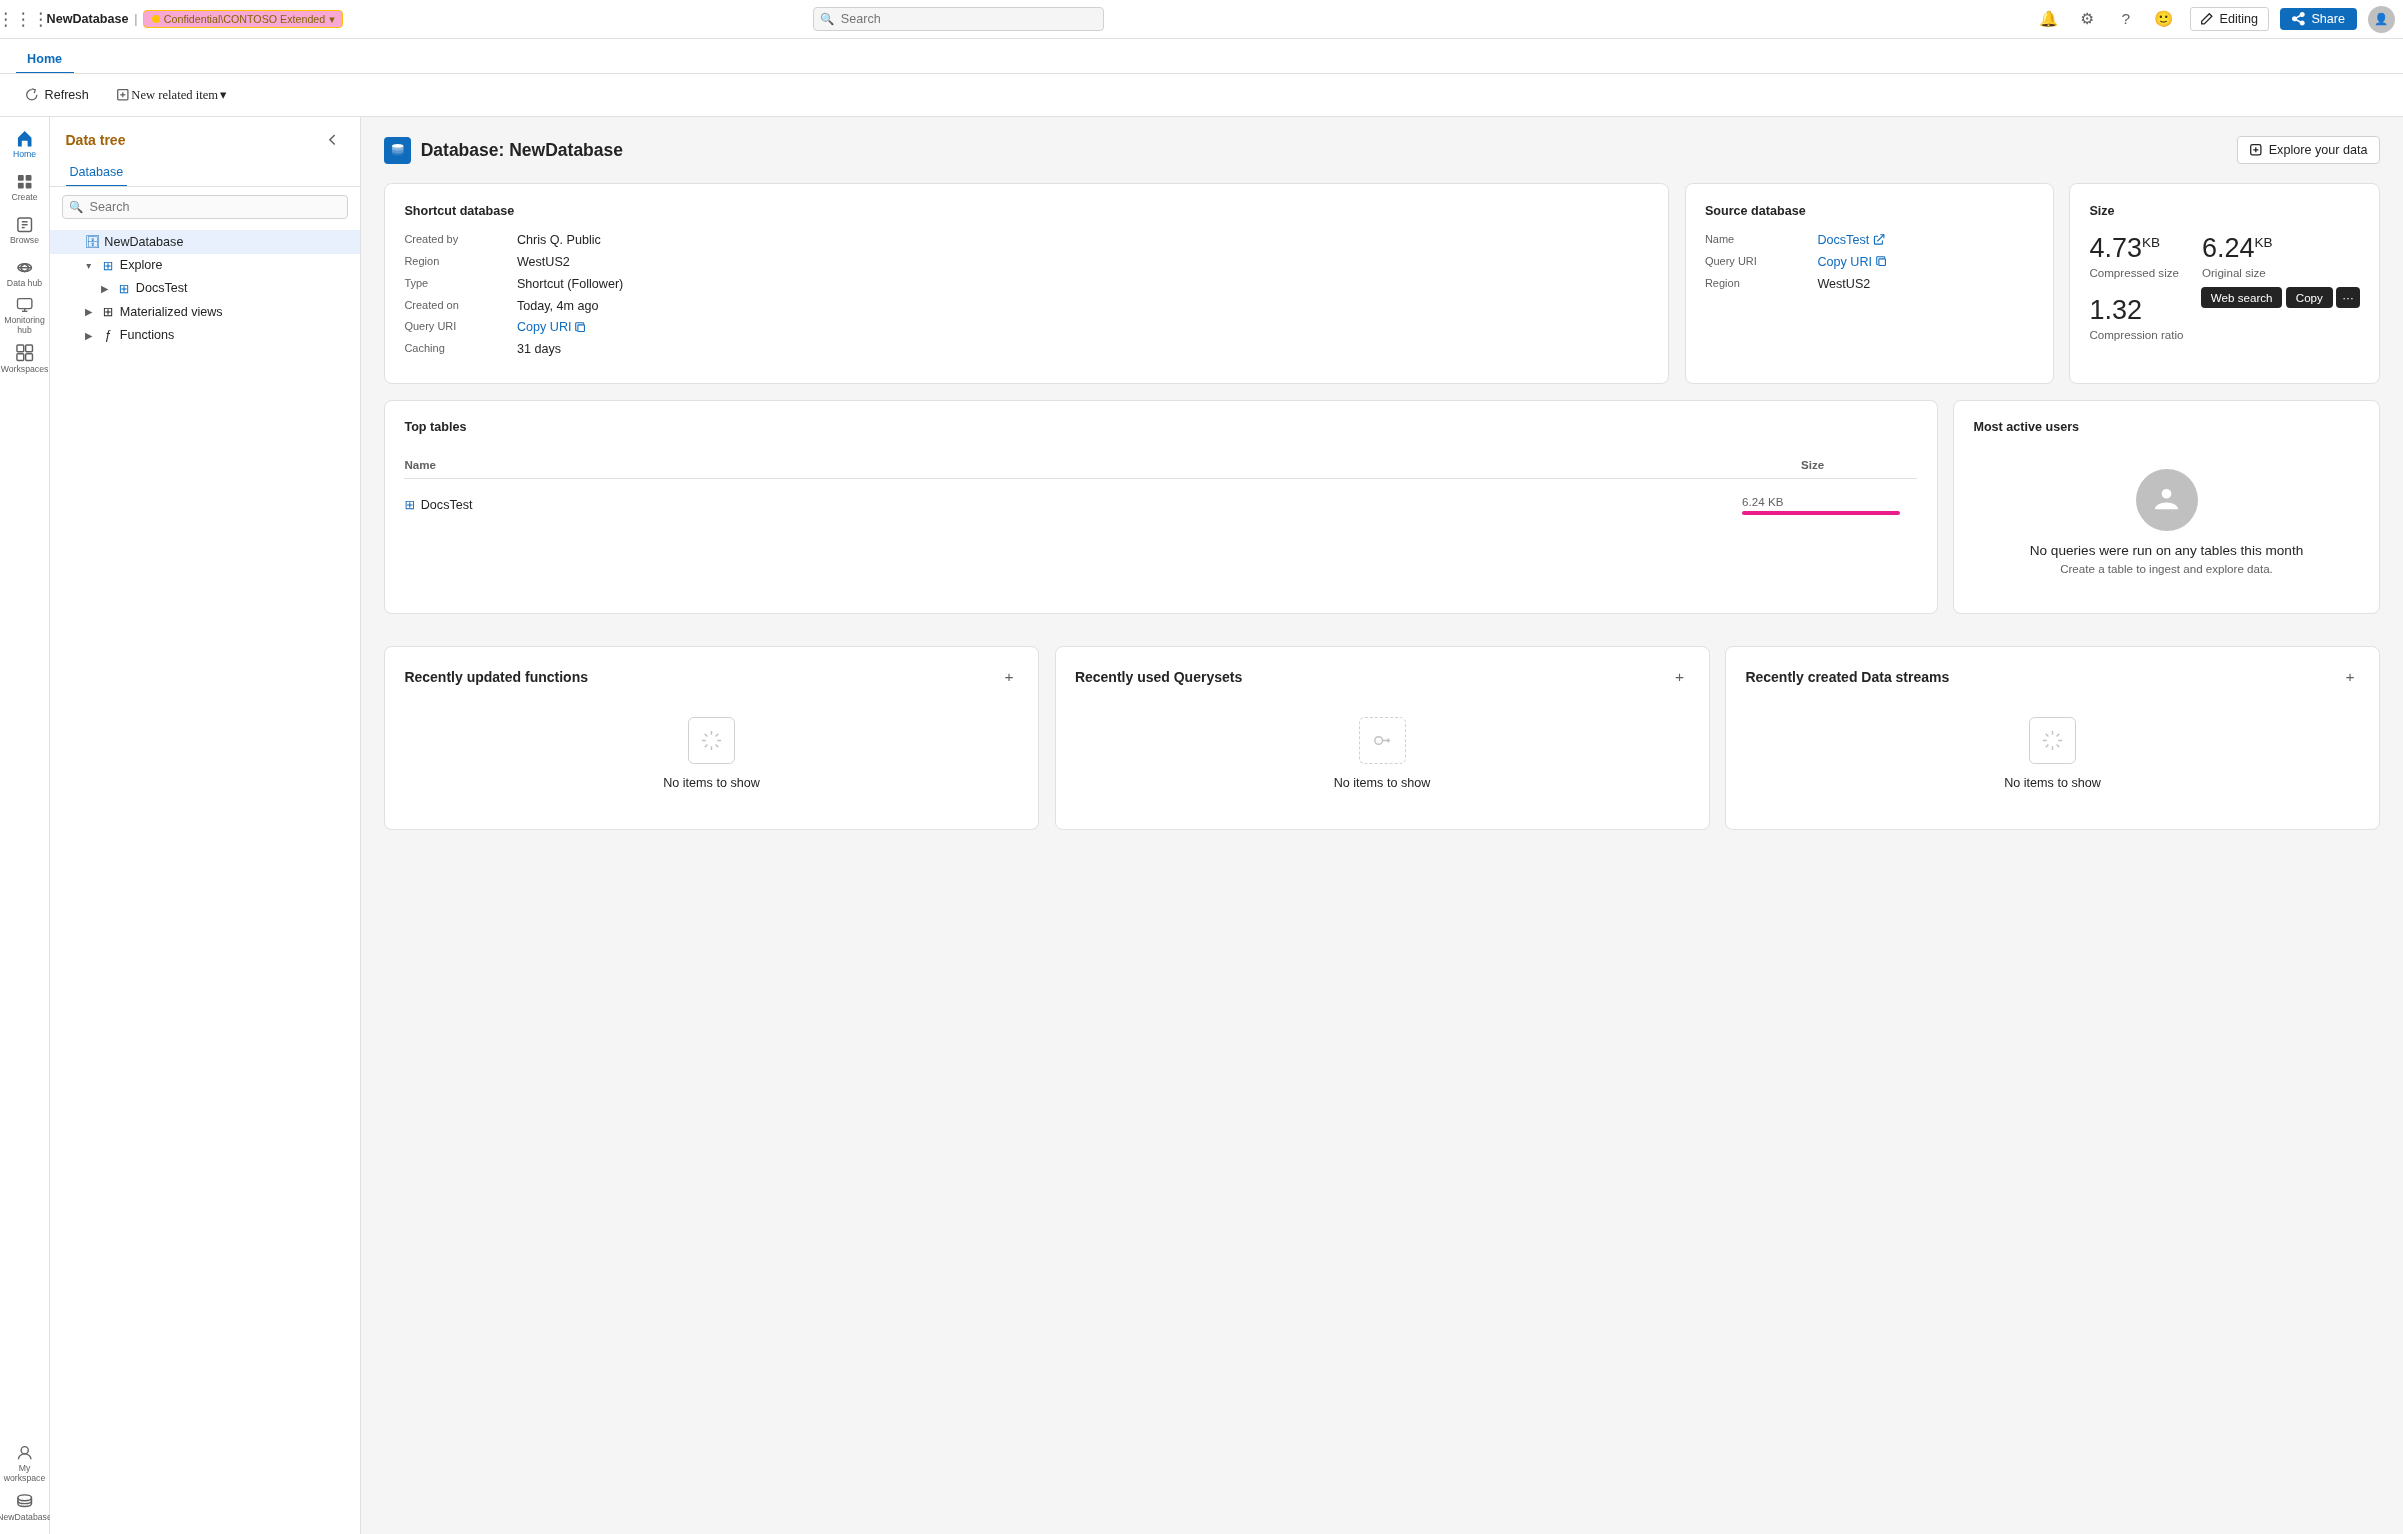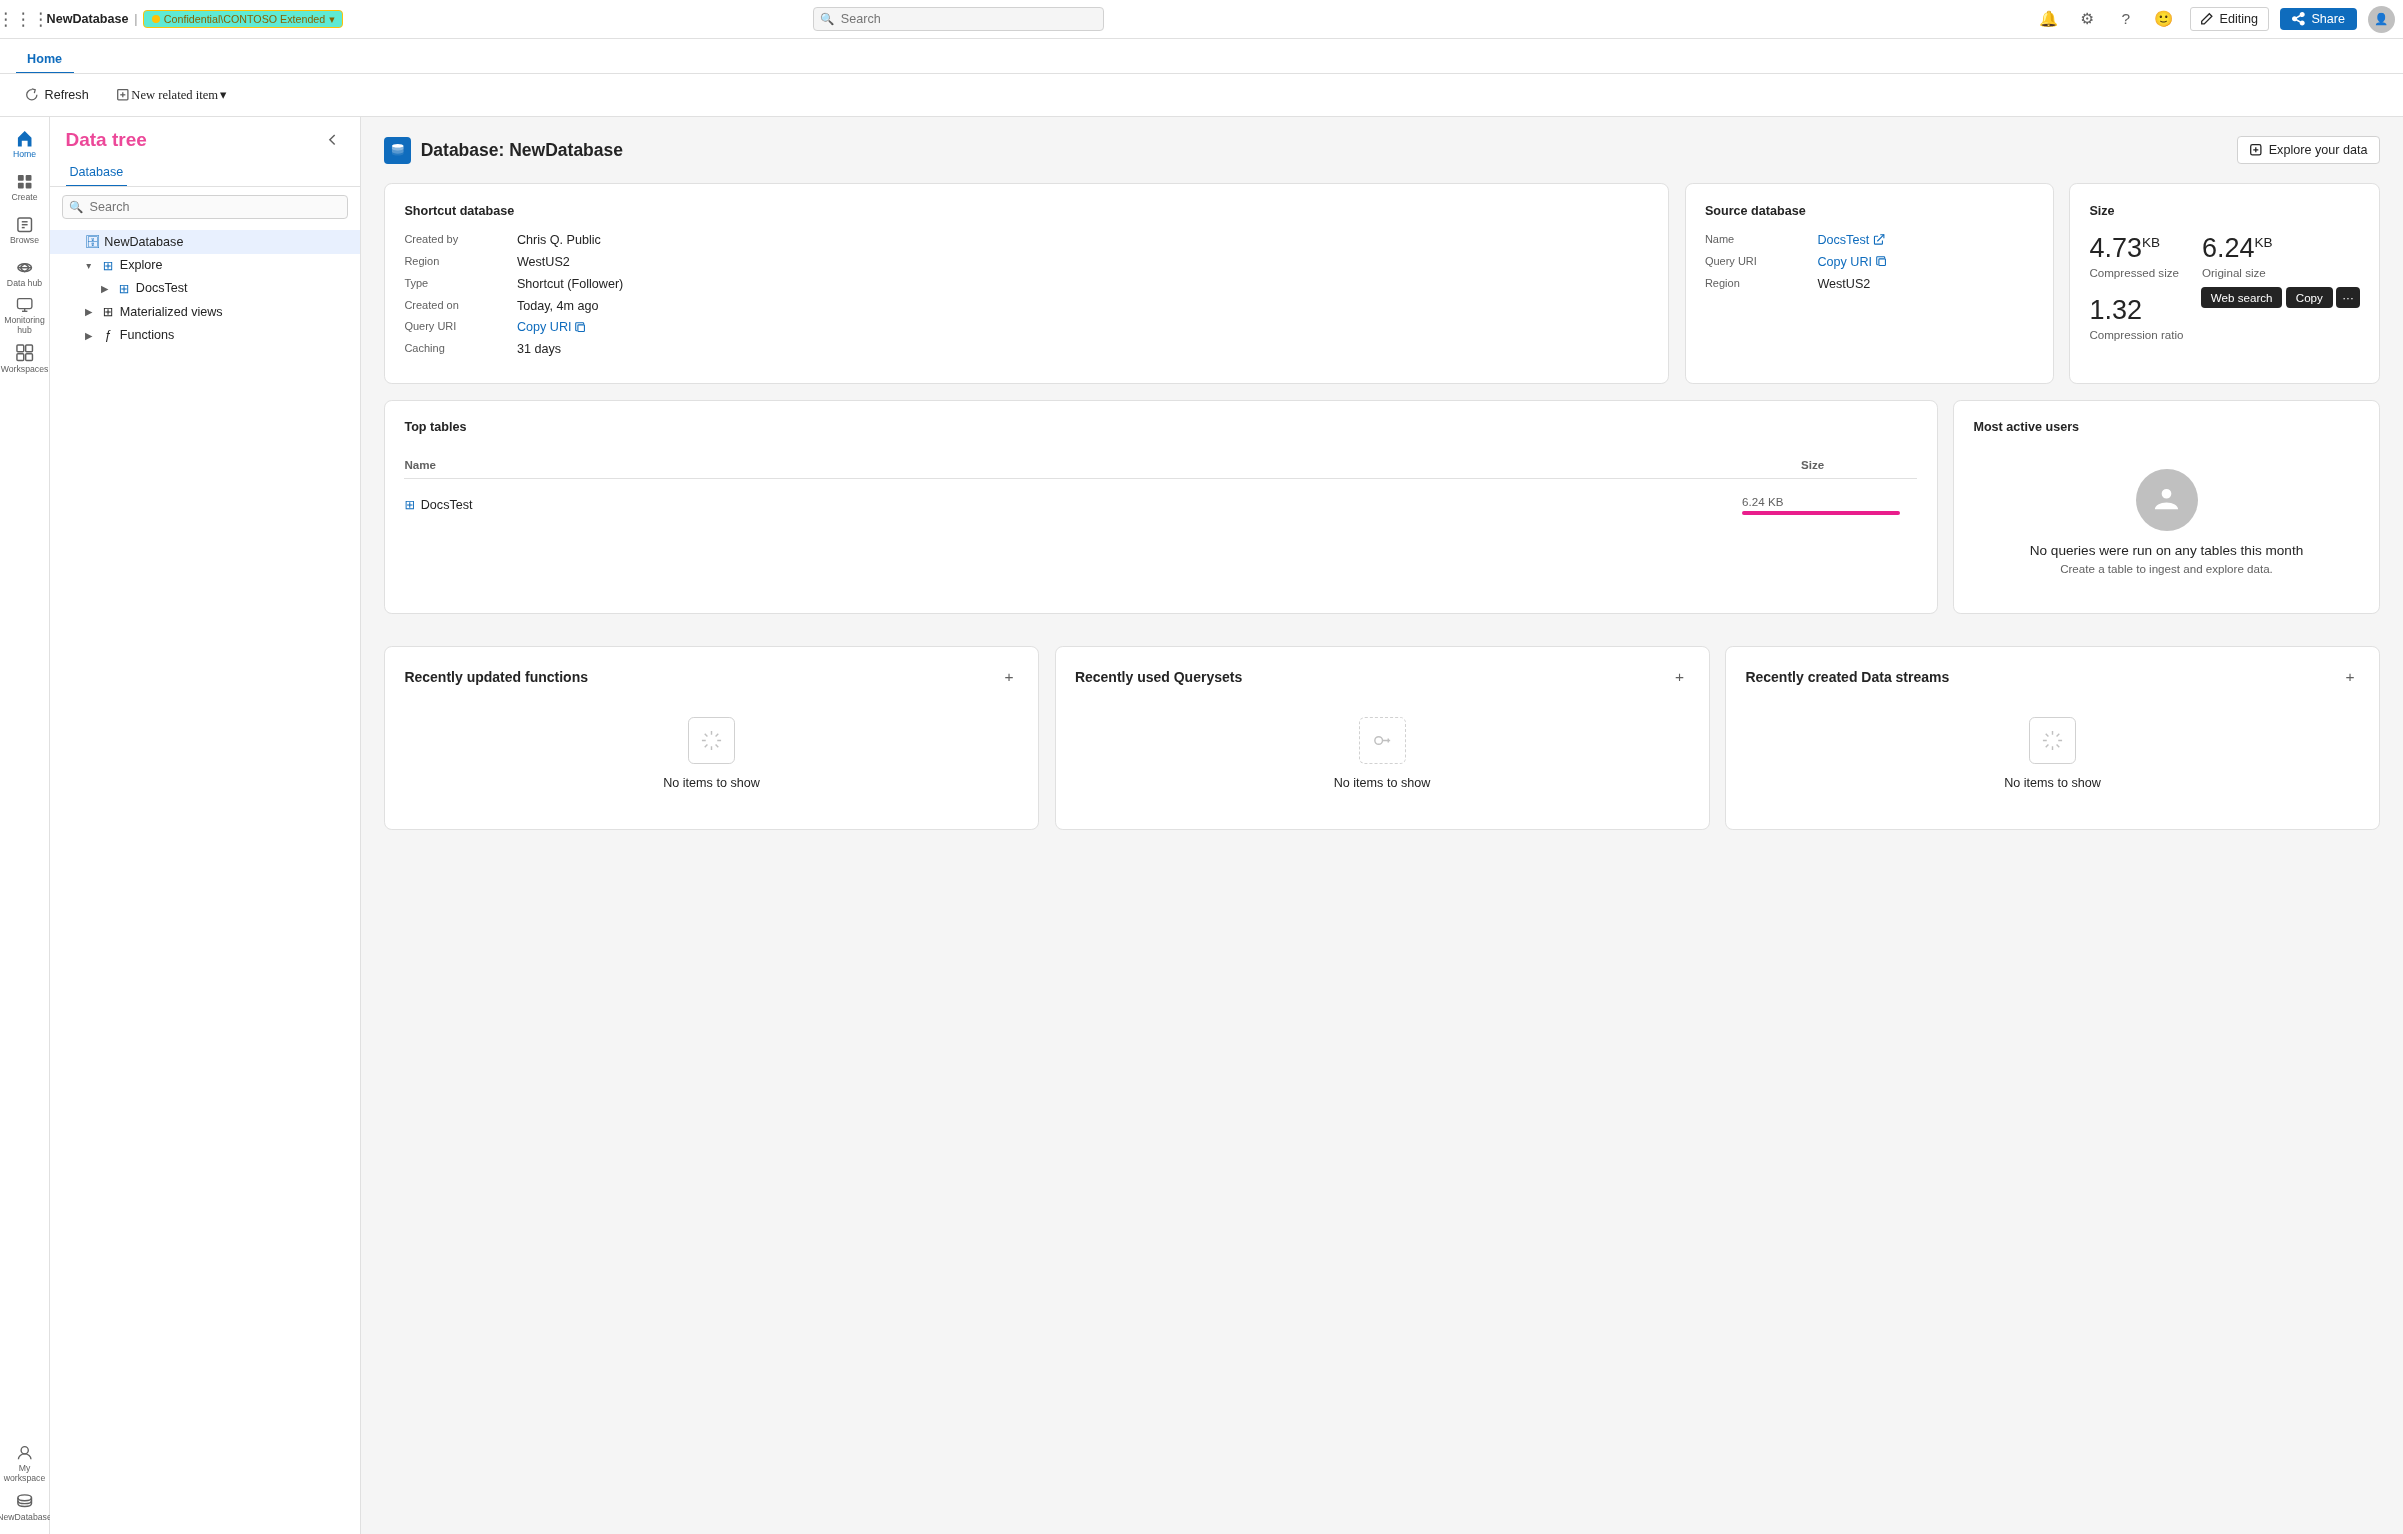--- a/index.html
+++ b/index.html
@@ -4,21 +4,21 @@
   <style>
     * { box-sizing: border-box; margin: 0; padding: 0; }
     body { font-family: 'Segoe UI', sans-serif; font-size: 12.6px; background: #f5f5f5; color: #242424; overflow: hidden; height: 100vh; display: flex; flex-direction: column; }
 
     
     .topbar { height: 39px; background: #fff; display: flex; align-items: center; padding: 0 7.8px; border-bottom: 1px solid #e0e0e0; gap: 7.8px; flex-shrink: 0; }
     .topbar-apps { width: 31px; height: 31px; display: flex; align-items: center; justify-content: center; cursor: pointer; color: #616161; font-size: 17.5px; }
     .topbar-breadcrumb { display: flex; align-items: center; gap: 5.8px; font-size: 12.6px; color: #242424; }
     .topbar-breadcrumb .db-name { font-weight: 600; }
     .topbar-breadcrumb .separator { color: #999; }
-    .topbar-sensitivity { display: flex; align-items: center; gap: 3.9px; background: #5eead4; border: 1px solid #ffc107; border-radius: 3.9px; padding: 1.9px 7.8px; font-size: 10.7px; color: #856404; cursor: pointer; }
+    .topbar-sensitivity { display: flex; align-items: center; gap: 3.9px; background: #f9a8d4; border: 1px solid #ffc107; border-radius: 3.9px; padding: 1.9px 7.8px; font-size: 10.7px; color: #856404; cursor: pointer; }
     .topbar-sensitivity .dot { width: 7.8px; height: 7.8px; background: #ffc107; border-radius: 50%; }
     .topbar-search { flex: 1; max-width: 291px; margin: 0 auto; }
     .topbar-search input { width: 100%; border: 1px solid #d1d1d1; border-radius: 3.9px; padding: 3.9px 7.8px 3.9px 27px; font-size: 12.6px; outline: none; background: #f5f5f5; color: #616161; }
     .topbar-search-wrap { position: relative; }
     .topbar-search-wrap .search-icon { position: absolute; left: 7.8px; top: 50%; transform: translateY(-50%); color: #616161; font-size: 11.6px; }
     .topbar-right { display: flex; align-items: center; gap: 11.6px; margin-left: auto; }
     .topbar-icon { width: 27px; height: 27px; display: flex; align-items: center; justify-content: center; cursor: pointer; color: #616161; font-size: 15.5px; border-radius: 3.9px; }
     .topbar-avatar { width: 27px; height: 27px; border-radius: 50%; background: #c0c0c0; display: flex; align-items: center; justify-content: center; color: #fff; font-size: 11.6px; cursor: pointer; }
     .editing-btn { display: flex; align-items: center; gap: 5.8px; border: 1px solid #d1d1d1; border-radius: 3px; padding: 3.9px 9.7px; cursor: pointer; font-size: 12.6px; background: #fff; color: #242424; }
     .editing-btn svg { width: 13.6px; height: 13.6px; }
@@ -34,21 +34,21 @@
     .action-btn { display: flex; align-items: center; gap: 5.8px; padding: 3.9px 9.7px; border: none; background: none; cursor: pointer; font-size: 12.6px; color: #242424; border-radius: 3.9px; }
     .action-btn svg { width: 13.6px; height: 13.6px; color: #616161; }
     .action-dropdown { display: flex; align-items: center; gap: 1.9px; font-family: Liberation Serif, serif; }
 
     
     .main { display: flex; flex: 1; overflow: hidden; }
 
     
     .sidebar { width: 311px; flex-shrink: 0; background: #fff; border-right: 1px solid #e0e0e0; display: flex; flex-direction: column; overflow: hidden; }
     .sidebar-header { display: flex; align-items: center; justify-content: space-between; padding: 11.6px 15.5px 7.8px; }
-    .sidebar-title { font-size: 19px; font-weight: 600; color: #ec4899; }
+    .sidebar-title { font-size: 14px; font-weight: 600; color: #a16207; }
     .sidebar-collapse { width: 23px; height: 23px; display: flex; align-items: center; justify-content: center; cursor: pointer; color: #616161; border-radius: 3.9px; }
     .sidebar-tabs { display: flex; padding: 0 15.5px; border-bottom: 1px solid #e0e0e0; }
     .sidebar-tab { padding: 5.8px 3.9px; font-size: 12.6px; cursor: pointer; color: #616161; border-bottom: 1.9px solid transparent; margin-right: 11.6px; }
     .sidebar-tab.active { color: #0f6cbd; border-bottom: 1.9px solid #0f6cbd; }
     .sidebar-search { padding: 7.8px 11.6px; }
     .sidebar-search input { width: 100%; border: 1px solid #d1d1d1; border-radius: 3.9px; padding: 3.9px 7.8px 3.9px 27px; font-size: 12.6px; outline: none; background: #fafafa; }
     .sidebar-search-wrap { position: relative; }
     .sidebar-search-wrap .s-icon { position: absolute; left: 7.8px; top: 50%; transform: translateY(-50%); color: #999; font-size: 11.6px; }
     .sidebar-tree { flex: 1; overflow-y: auto; padding: 3.9px 0; }
     .tree-item { display: flex; align-items: center; padding: 3.9px 15.5px; cursor: pointer; font-size: 12.6px; color: #242424; gap: 3.9px; }

